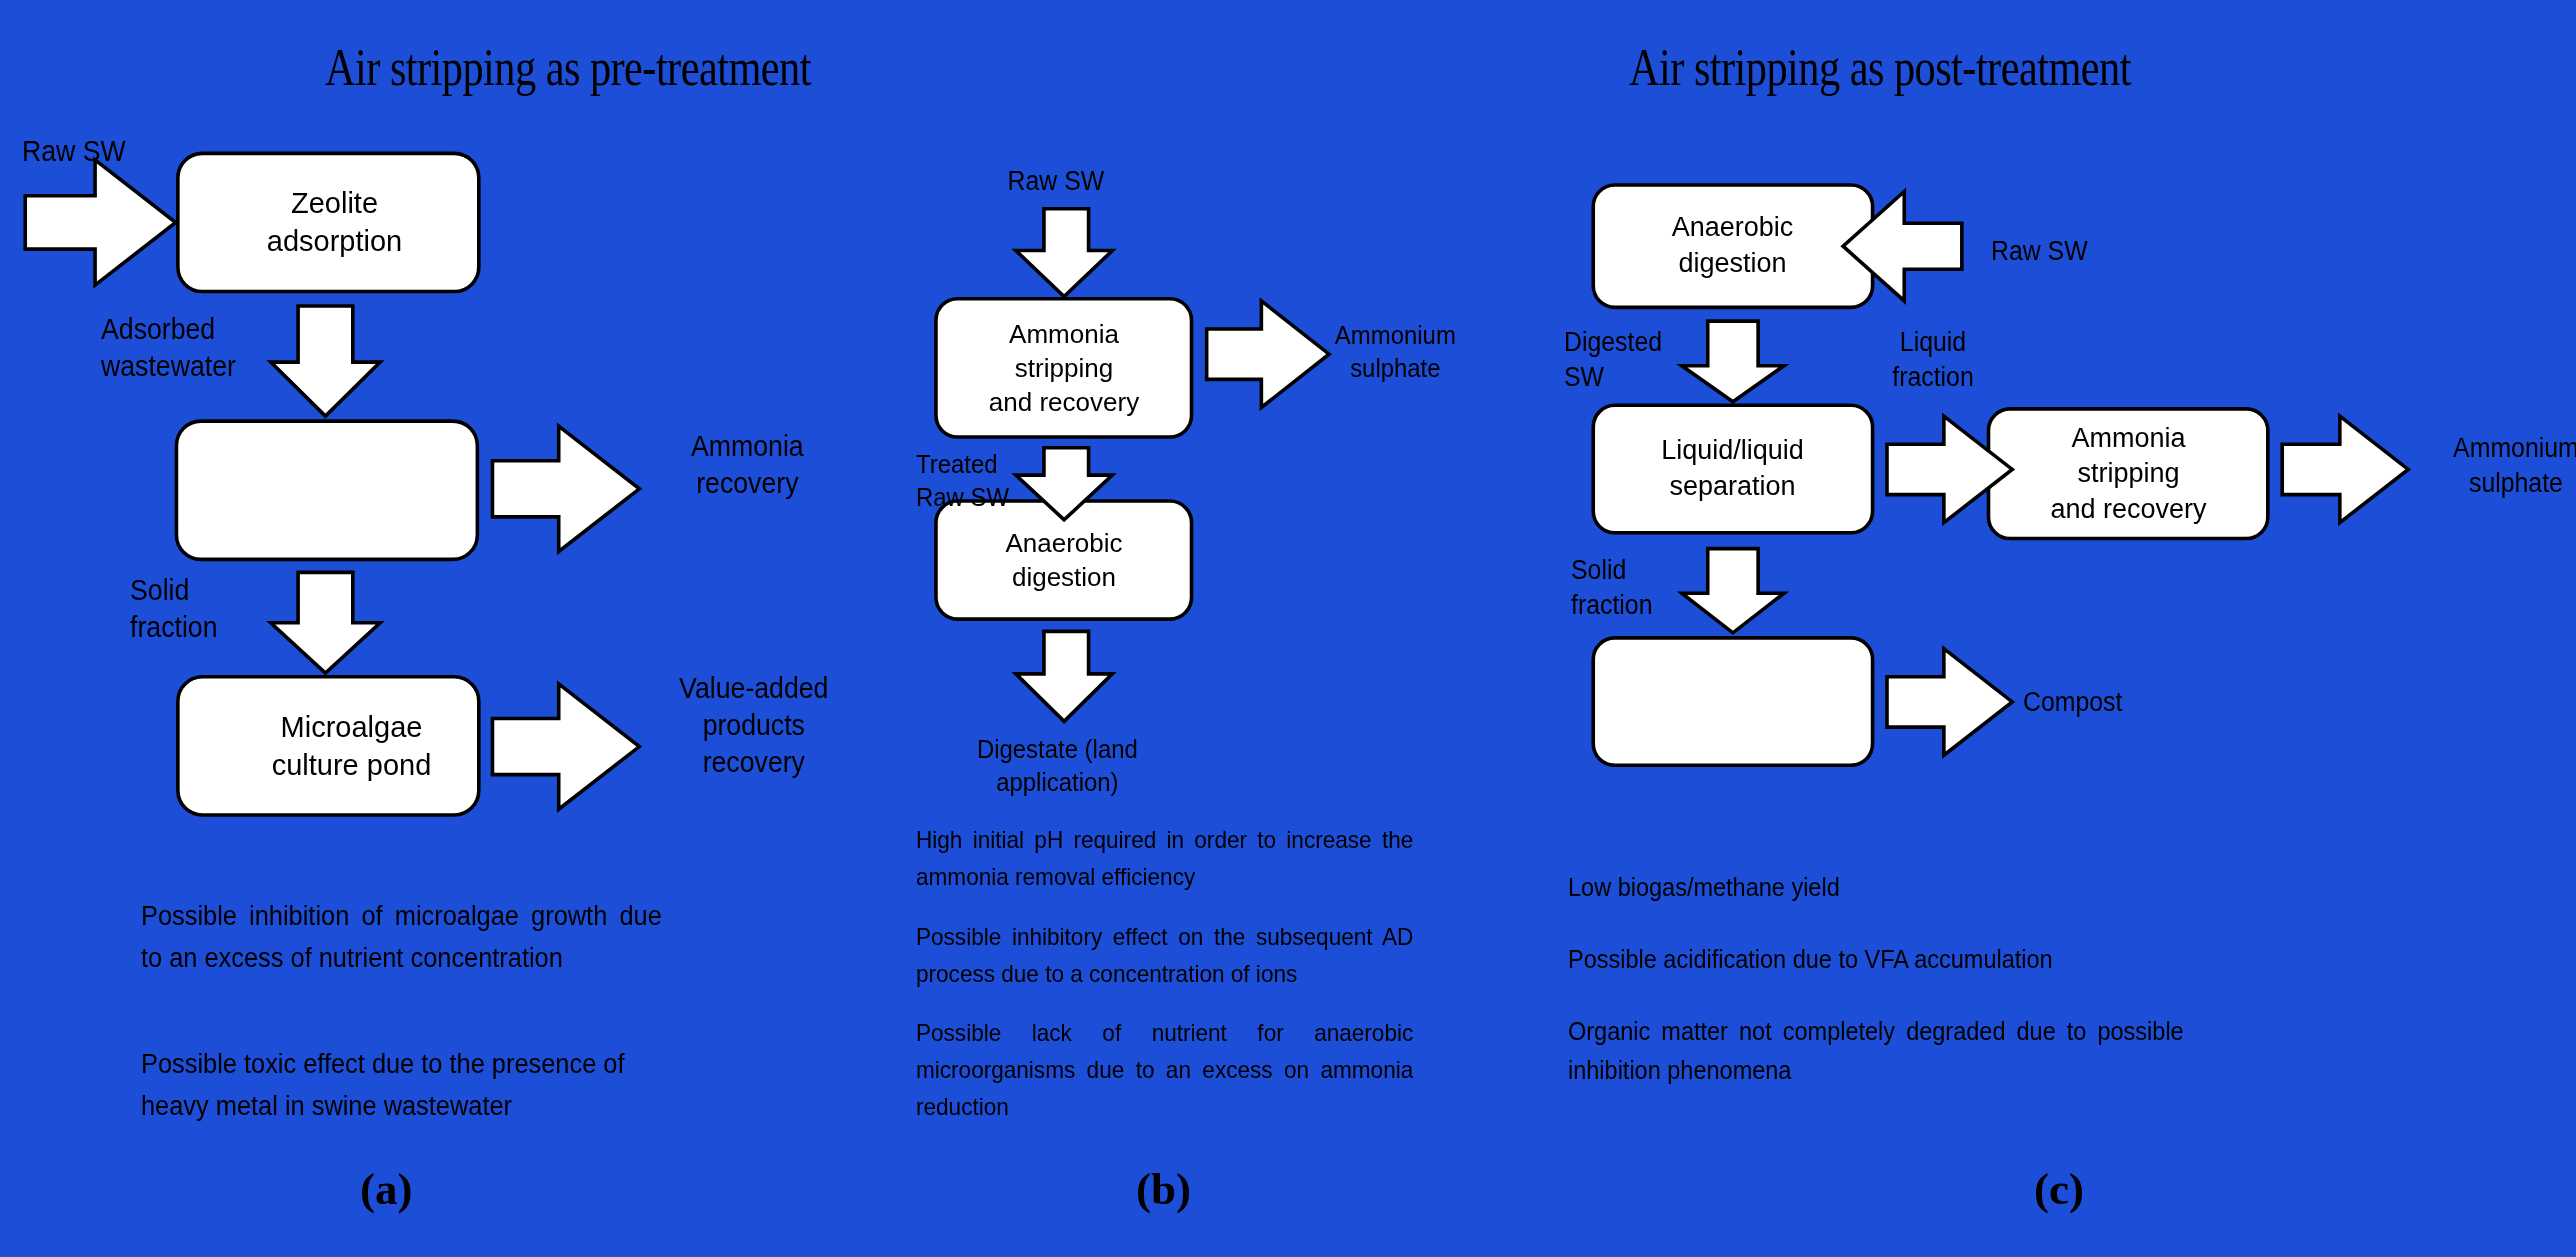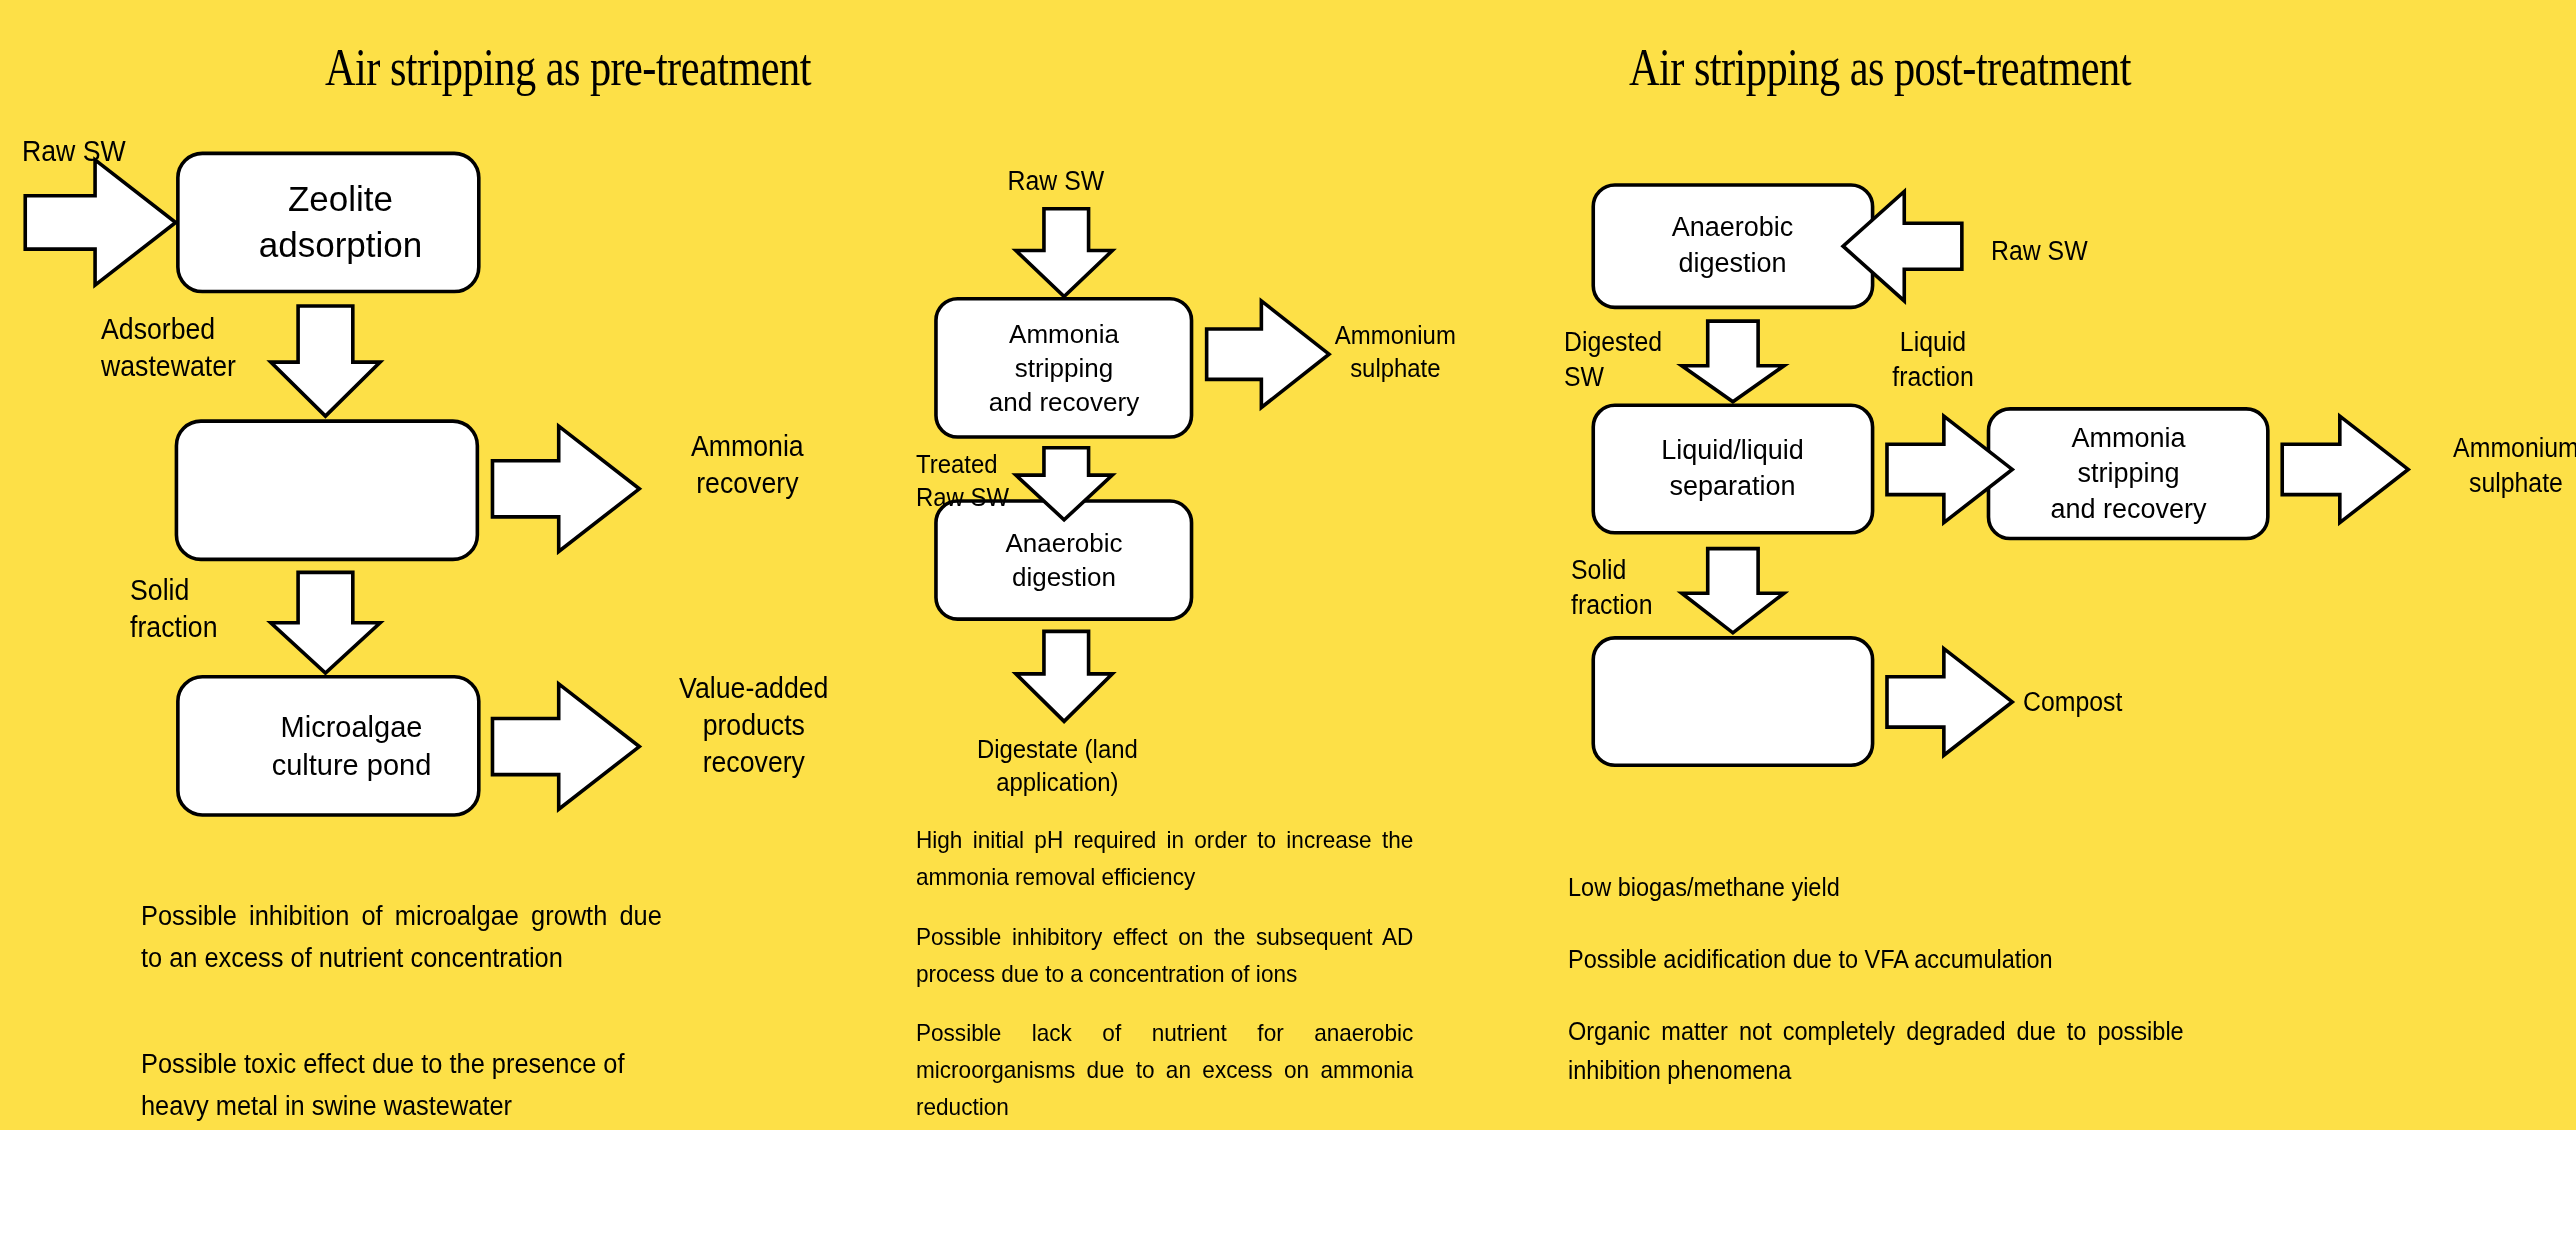--- a/index.html
+++ b/index.html
@@ -1,19 +1,19 @@
 <!DOCTYPE html>
 <html style="font-size:11.5px"><head>
 <meta charset="utf-8">
 <style>
   html,body{margin:0;padding:0;background:#ffffff;}
   #page{
     position:relative;
-    width:2576px;height:1130px;
-    background:#fde047;
+    width:2576px;height:1257px;
+    background:#1d4ed8;
     font-family:"Liberation Sans", sans-serif;
     color:#000000;
     overflow:hidden;
   }
   .panel-title{
     position:absolute;
     font-family:"Liberation Serif", serif;
     font-size:53px;
     letter-spacing:-0.7px;
     white-space:nowrap;
@@ -116,21 +116,21 @@
       <path d="M 2372 762 L 2442 762 L 2442 824 L 2478 824 L 2407 879 L 2336 824 L 2372 824 Z"></path>
 
       <path d="M 2621 940 L 2700 940 L 2700 901 L 2795 975 L 2700 1049 L 2700 1010 L 2621 1010 Z"></path>
     </g>
   </svg>
 
   <div class="panel-title" style="left:325px;top:37px;">Air stripping as pre-treatment</div>
 
   <div class="panel-title" style="left:1629px;top:37px;">Air stripping as post-treatment</div>
 
-  <div class="boxtext" style="left:190px;top:153px;width:301px;height:138px;font-size:35px;">Zeolite
+  <div class="boxtext" style="left:184px;top:153px;width:301px;height:138px;font-size:29px;">Zeolite
 adsorption</div>
 
 
   <div class="boxtext" style="left:178px;top:677px;width:301px;height:138px;font-size:29px;padding-left:23px;">Microalgae
 culture pond</div>
 
   <div class="lbl" style="left:21.6px;top:133px;font-size:29px;">Raw SW</div>
 
   <div class="lbl" style="left:101px;top:311px;font-size:29px;text-align:left;">Adsorbed
 wastewater</div>

